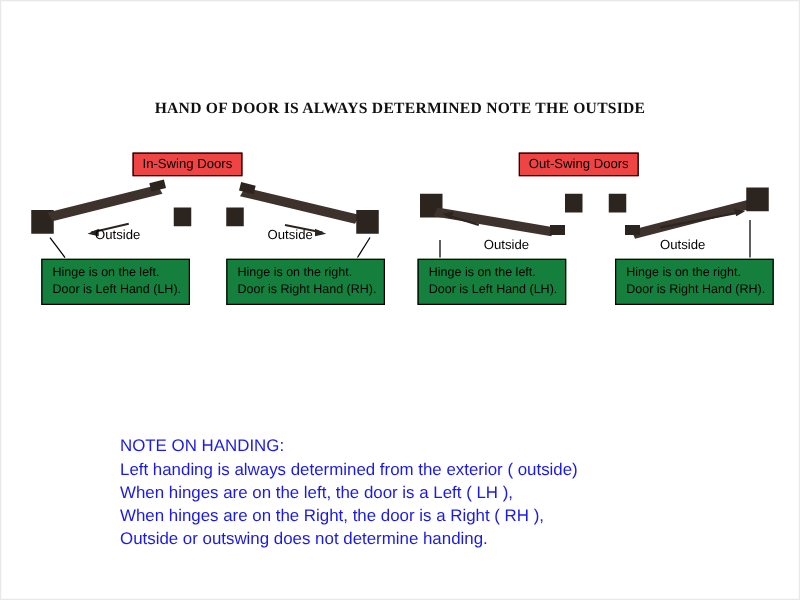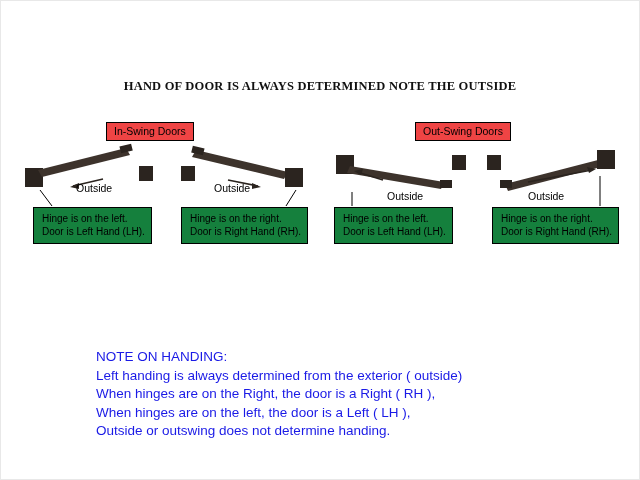--- a/index.html
+++ b/index.html
@@ -169,18 +169,18 @@
     <div>Door is Left Hand (LH).</div>
   </div>
   <div class="callout" id="callout-4">
     <div>Hinge is on the right.</div>
     <div>Door is Right Hand (RH).</div>
   </div>
 
   <div id="note">
     <span class="note-title">NOTE ON HANDING:</span>
     <span class="note-line">Left handing is always determined from the exterior ( outside)</span>
+    <span class="note-line">When hinges are on the left, the door is a Left  ( LH ),</span>
     <span class="note-line">When hinges are on the Right, the door is a Right  ( RH ),</span>
-    <span class="note-line">When hinges are on the left, the door is a Left  ( LH ),</span>
     <span class="note-line">Outside or outswing does not determine handing.</span>
   </div>
 
 </div>
 
 </body></html>

